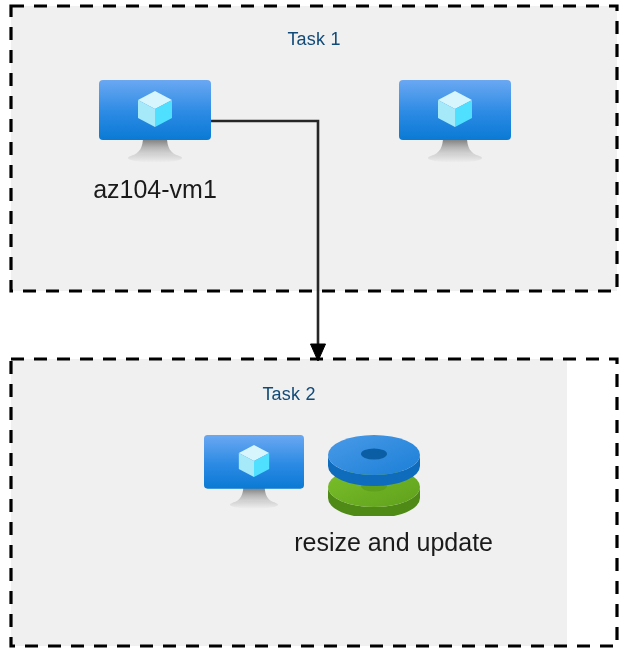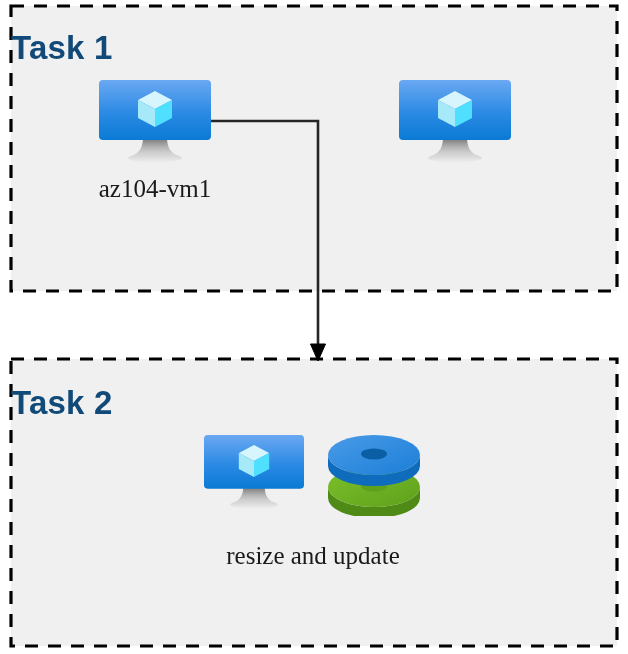--- a/index.html
+++ b/index.html
@@ -27,48 +27,47 @@
     background: #f0f0f0;
     box-sizing: border-box;
   }
   .task-box .dash-svg {
     position: absolute;
     left: -3px; top: -3px;
     overflow: visible;
     pointer-events: none;
   }
   #task1-box { left: 11px;  top: 6px;   width: 606px; height: 285px; }
-  #task2-box { left: 11px;  top: 359px; width: 606px; height: 287px; }
+  #task2-box { left: 11px;  top: 359px; width: 556px; height: 287px; }
 
   
   .task-title {
     position: absolute;
     width: 100%;
-    text-align: left;
+    text-align: center;
     color: #114a78;
-    font-size: 33px;
+    font-size: 18px;
     font-family: "Liberation Sans", sans-serif;
     letter-spacing: 0.2px;
     white-space: nowrap;
-    font-weight: bold;
   }
   #task1-title { top: 23px; }
   #task2-title { top: 25px; }
 
   
   .node {
     position: absolute;
     text-align: center;
   }
   .node-label {
     font-size: 25px;
     color: #1a1a1a;
     line-height: 1.22;
     white-space: nowrap;
-    font-family: Liberation Serif, serif;
+    font-family: Liberation Sans, sans-serif;
   }
 
   #node-vm1 { left: 55px;  top: 80px;  width: 200px; }
   #node-vm2 { left: 355px; top: 80px;  width: 200px; }
   #node-task2 { left: 133px; top: 430px; width: 360px; }
 
   
   .vm-icon {
     display: inline-block;
     position: relative;
@@ -76,21 +75,21 @@
   .vm-icon svg { display: block; }
 
   .icon-row {
     display: flex;
     align-items: center;
     justify-content: center;
     gap: 22px;
   }
 
   .label-block { margin-top: 9px; }
-  #node-task2 .label-block { margin-top: 25px; }
+  #node-task2 .label-block { margin-top: 11px; text-align: right; }
 
   
   #connector {
     position: absolute;
     left: 0; top: 0;
     width: 628px; height: 654px;
     pointer-events: none;
     overflow: visible;
   }
 </style>

